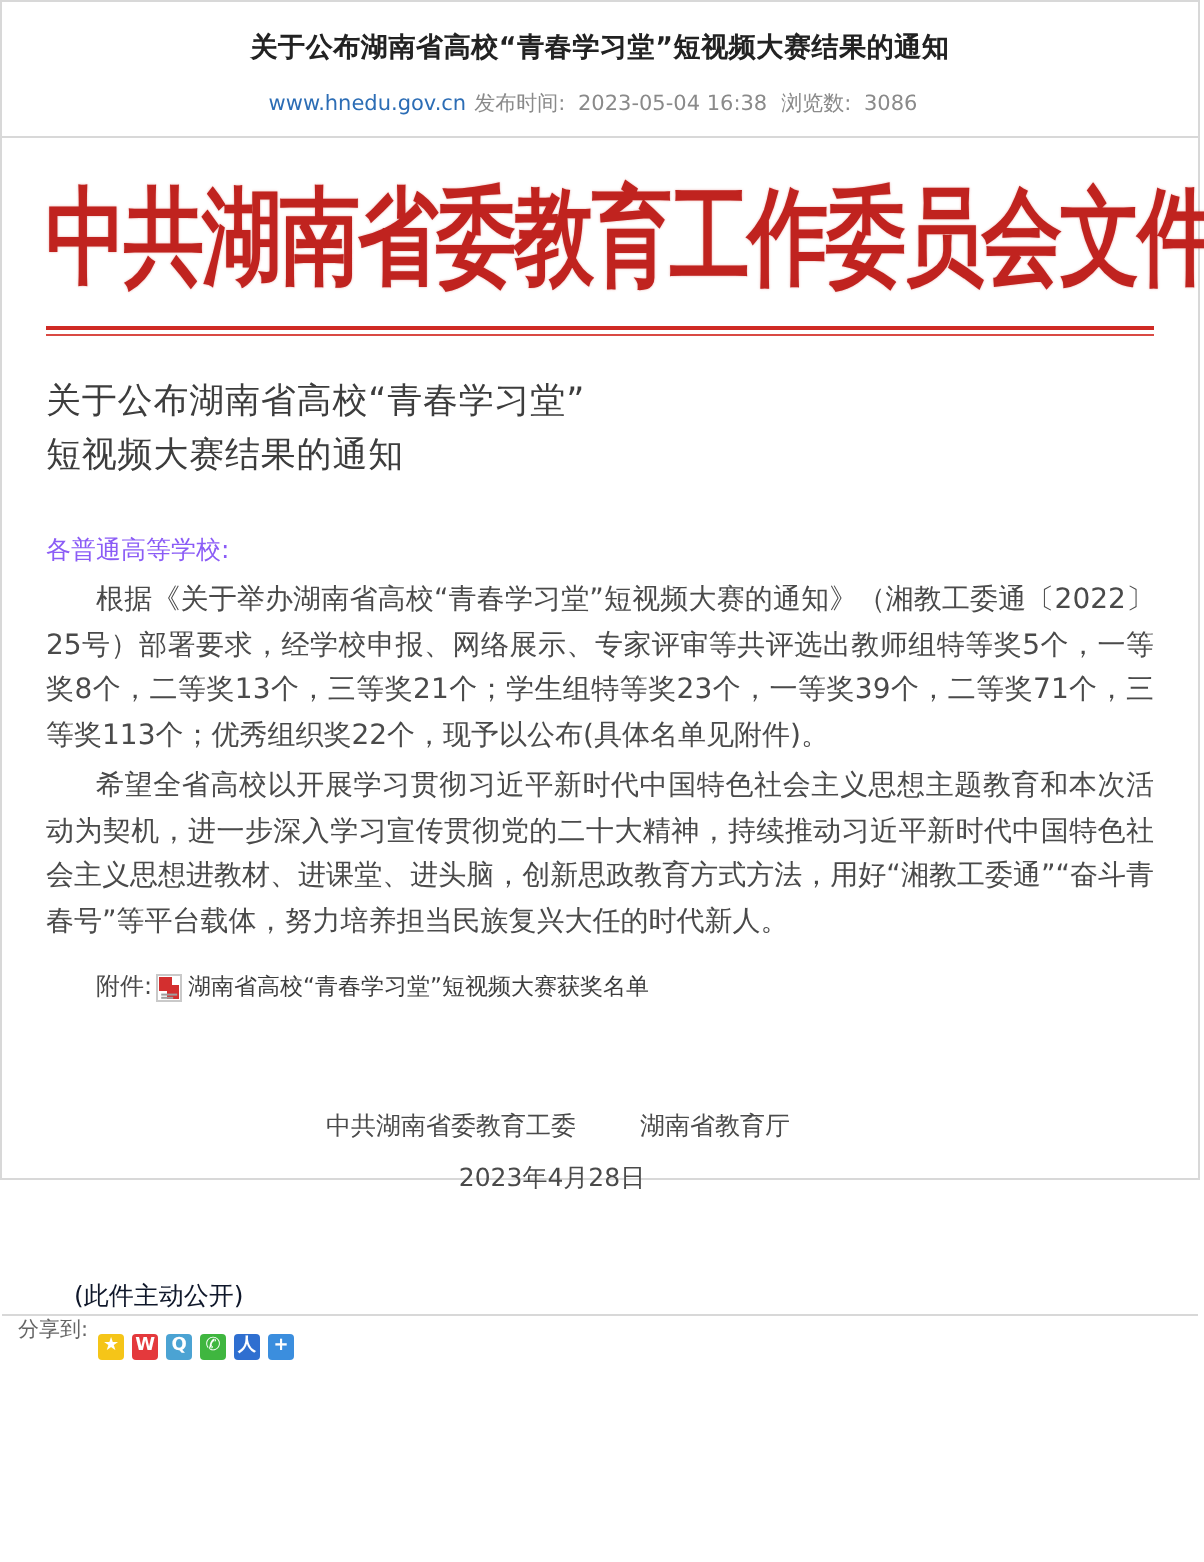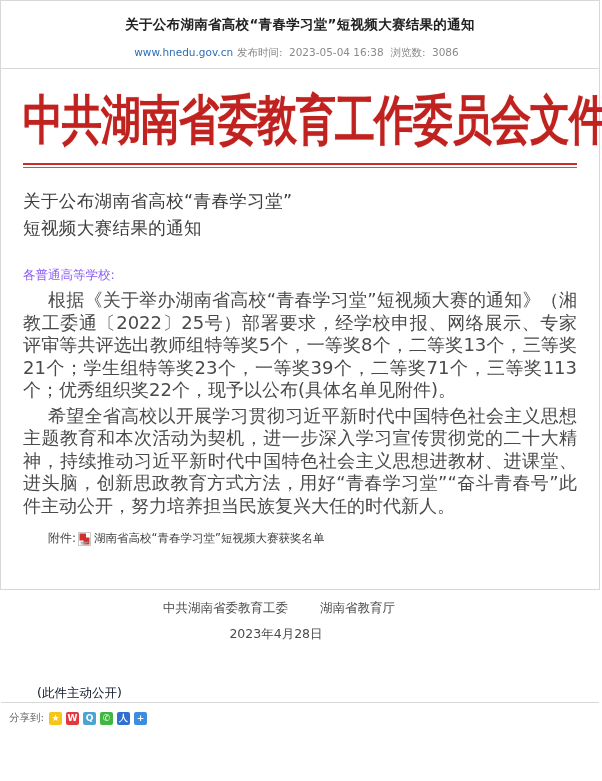--- a/index.html
+++ b/index.html
@@ -97,21 +97,21 @@
     margin-top: 20px;
     letter-spacing: .4px;
   }
   .salutation {
     font-size: 12.5px;
     color: #8b5cf6;
     margin-top: 22px;
     line-height: 22px;
   }
   p.para {
-    font-size: 18px;
+    font-size: 14px;
     color: #4a4a4a;
     line-height: 22.5px;
     margin: 3px 0 0 0;
     text-indent: 25px;
     text-align: justify;
     text-justify: inter-ideograph;
   }
   .attach-row {
     margin-top: 13px;
     font-size: 12px;
@@ -147,21 +147,20 @@
     font-size: 12.5px;
     color: #0f172a;
     padding-left: 14px;
   }
 
   
   .share-bar {
     border-top: 1px solid #d8d8d8;
     height: 30px;
     display: flex;
-    align-items: center;
     padding-left: 8px;
     flex: 0 0 auto;
   }
   .share-label {
     font-size: 10.5px;
     color: #666;
     margin-right: 5px;
   }
   .share-icons { display: flex; align-items: center; gap: 4px; }
   .sicon {
@@ -200,21 +199,21 @@
 
 
     <div class="main-title">
       <div>关于公布湖南省高校“青春学习堂”</div>
       <div>短视频大赛结果的通知</div>
     </div>
 
     <div class="salutation">各普通高等学校:</div>
 
     <p class="para">根据《关于举办湖南省高校“青春学习堂”短视频大赛的通知》（湘教工委通〔2022〕25号）部署要求，经学校申报、网络展示、专家评审等共评选出教师组特等奖5个，一等奖8个，二等奖13个，三等奖21个；学生组特等奖23个，一等奖39个，二等奖71个，三等奖113个；优秀组织奖22个，现予以公布(具体名单见附件)。</p>
-    <p class="para">希望全省高校以开展学习贯彻习近平新时代中国特色社会主义思想主题教育和本次活动为契机，进一步深入学习宣传贯彻党的二十大精神，持续推动习近平新时代中国特色社会主义思想进教材、进课堂、进头脑，创新思政教育方式方法，用好“青春学习堂”“奋斗青春号”此件主动公开，努力培养担当民族复兴大任的时代新人。</p>
+    <p class="para">希望全省高校以开展学习贯彻习近平新时代中国特色社会主义思想主题教育和本次活动为契机，进一步深入学习宣传贯彻党的二十大精神，持续推动习近平新时代中国特色社会主义思想进教材、进课堂、进头脑，创新思政教育方式方法，用好“湘教工委通”“奋斗青春号”等平台载体，努力培养担当民族复兴大任的时代新人。</p>
 
     <div class="attach-row">
       <span class="attach-label">附件:</span>
       <span class="attach-icon">
         <svg width="13" height="14" viewBox="0 0 13 14" xmlns="http://www.w3.org/2000/svg">
           <rect x="0.5" y="0.5" width="12" height="13" fill="#ffffff" stroke="#c9c9c9"></rect>
           <rect x="1.5" y="1.5" width="6.5" height="7" fill="#d32f2f"></rect>
           <rect x="5.5" y="5.5" width="6" height="7" fill="#d32f2f"></rect>
           <rect x="2.6" y="9.8" width="8" height="1" fill="#9e9e9e"></rect>
           <rect x="2.6" y="11.4" width="6" height="1" fill="#9e9e9e"></rect>

